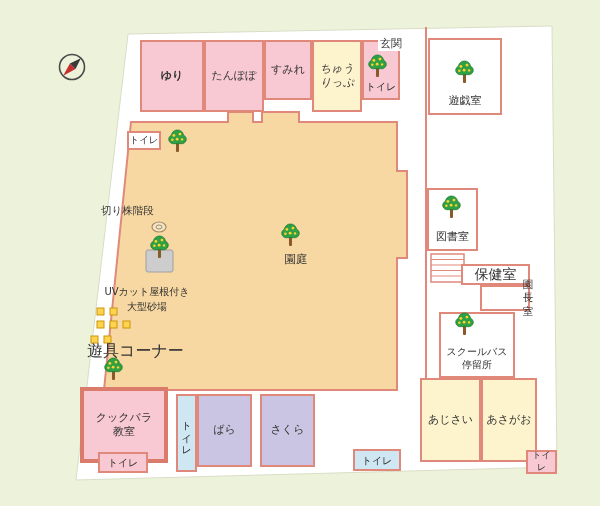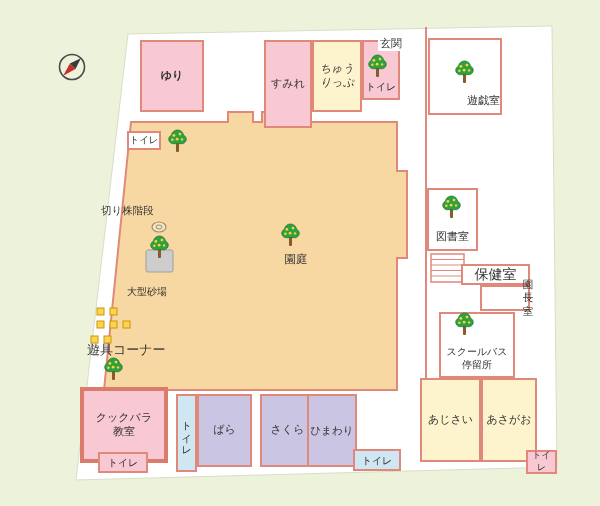--- a/index.html
+++ b/index.html
@@ -75,31 +75,34 @@
       <rect x="110" y="321" width="7" height="7"></rect>
       <rect x="123" y="321" width="7" height="7"></rect>
       <rect x="91" y="336" width="7" height="7"></rect>
       <rect x="104" y="336" width="7" height="7"></rect>
     </g>
   </svg>
 
   <div class="room pink" style="left:140px;top:40px;width:64px;height:72px;font-weight:bold;">
     <span>ゆり</span>
   </div>
-  <div class="room pink" style="left:264px;top:40px;width:48px;height:88px;">
+  <div class="room pink" style="left:204px;top:40px;width:60px;height:72px;">
+    <span>たんぽぽ</span>
+  </div>
+  <div class="room pink" style="left:264px;top:40px;width:48px;height:60px;">
     <span>すみれ</span>
   </div>
   <div class="room cream" style="left:312px;top:40px;width:50px;height:72px;font-style:italic;">
     <span>ちゅう</span>
     <span>りっぷ</span>
   </div>
   <div class="room pink bl" style="left:362px;top:40px;width:38px;height:60px;font-size:10px;">
     <span>トイレ</span>
   </div>
-  <div class="room white bl" style="left:428px;top:38px;width:74px;height:77px;align-items:flex-end;">
+  <div class="room white bl" style="left:428px;top:38px;width:74px;height:77px;">
     <span>遊戯室</span>
   </div>
 
   <div class="room white bl" style="left:427px;top:188px;width:51px;height:63px;">
     <span>図書室</span>
   </div>
   <div class="room white" style="left:461px;top:264px;width:69px;height:21px;font-size:14px;">
     <span>保健室</span>
   </div>
   <div class="room white" style="left:480px;top:285px;width:49px;height:26px;font-size:10.5px;padding-left:46px;">
@@ -121,46 +124,44 @@
 
   <div class="room blue" style="left:176px;top:394px;width:21px;height:78px;font-size:10px;">
     <span class="vtext">トイレ</span>
   </div>
   <div class="room lav" style="left:197px;top:394px;width:55px;height:73px;">
     <span>ばら</span>
   </div>
   <div class="room lav" style="left:260px;top:394px;width:55px;height:73px;">
     <span>さくら</span>
   </div>
-  <div class="room lav" style="left:307px;top:394px;width:50px;height:73px;font-size:10.5px;">
-    <span>ひまわり</span>
-  </div>
   <div class="room blue" style="left:353px;top:449px;width:48px;height:22px;font-size:10px;">
     <span>トイレ</span>
   </div>
 
   <div class="room pink thick" style="left:80px;top:387px;width:88px;height:76px;">
     <span>クックバラ</span>
     <span>教室</span>
   </div>
   <div class="room pink" style="left:98px;top:452px;width:50px;height:21px;font-size:10px;z-index:3;">
     <span>トイレ</span>
   </div>
 
   <div class="room white" style="left:127px;top:131px;width:34px;height:19px;font-size:9.5px;z-index:3;">
     <span>トイレ</span>
   </div>
 
   <div class="lbl" style="left:378px;top:36px;font-size:11px;background:var(--site,#ffffff);padding:0 2px;">玄関</div>
   <div class="lbl" style="left:271px;top:252px;width:50px;text-align:center;font-size:11.5px;">園庭</div>
   <div class="lbl" style="left:101px;top:204px;font-size:10.5px;">切り株階段</div>
   <div class="lbl" style="left:99px;top:285px;width:96px;text-align:center;font-size:10px;line-height:1.45;white-space:normal;">
+    <span style="display:block;">UVカット屋根付き</span>
     <span style="display:block;font-family:Liberation Serif, serif;">大型砂場</span>
   </div>
-  <div class="lbl" style="left:87px;top:341px;font-size:13px;">遊具コーナー</div>
+  <div class="lbl" style="left:87px;top:341px;font-size:16px;">遊具コーナー</div>
 
   <svg class="tree" style="left:368px;top:54px;" viewBox="0 0 20 25">
       <use href="#tree-symbol" width="20" height="25"></use>
     </svg>
   <svg class="tree" style="left:455px;top:60px;" viewBox="0 0 20 25">
       <use href="#tree-symbol" width="20" height="25"></use>
     </svg>
   <svg class="tree" style="left:168px;top:129px;" viewBox="0 0 20 25">
       <use href="#tree-symbol" width="20" height="25"></use>
     </svg>

